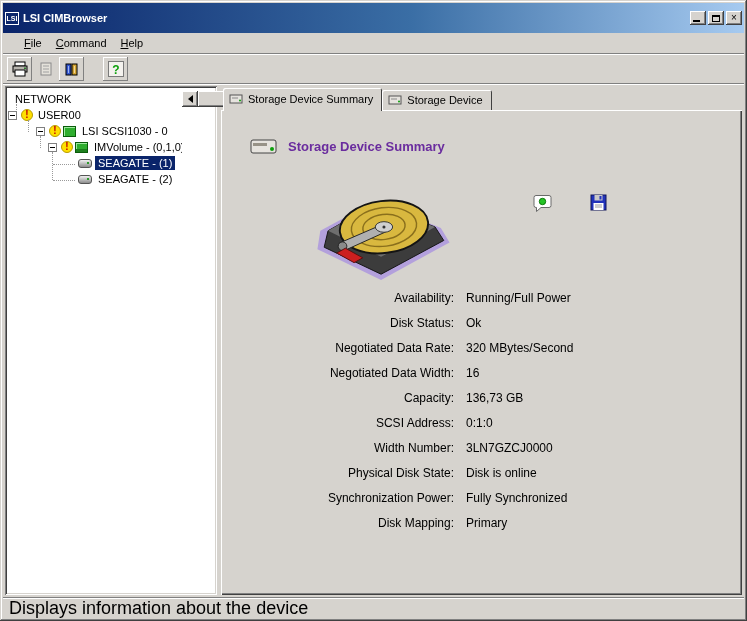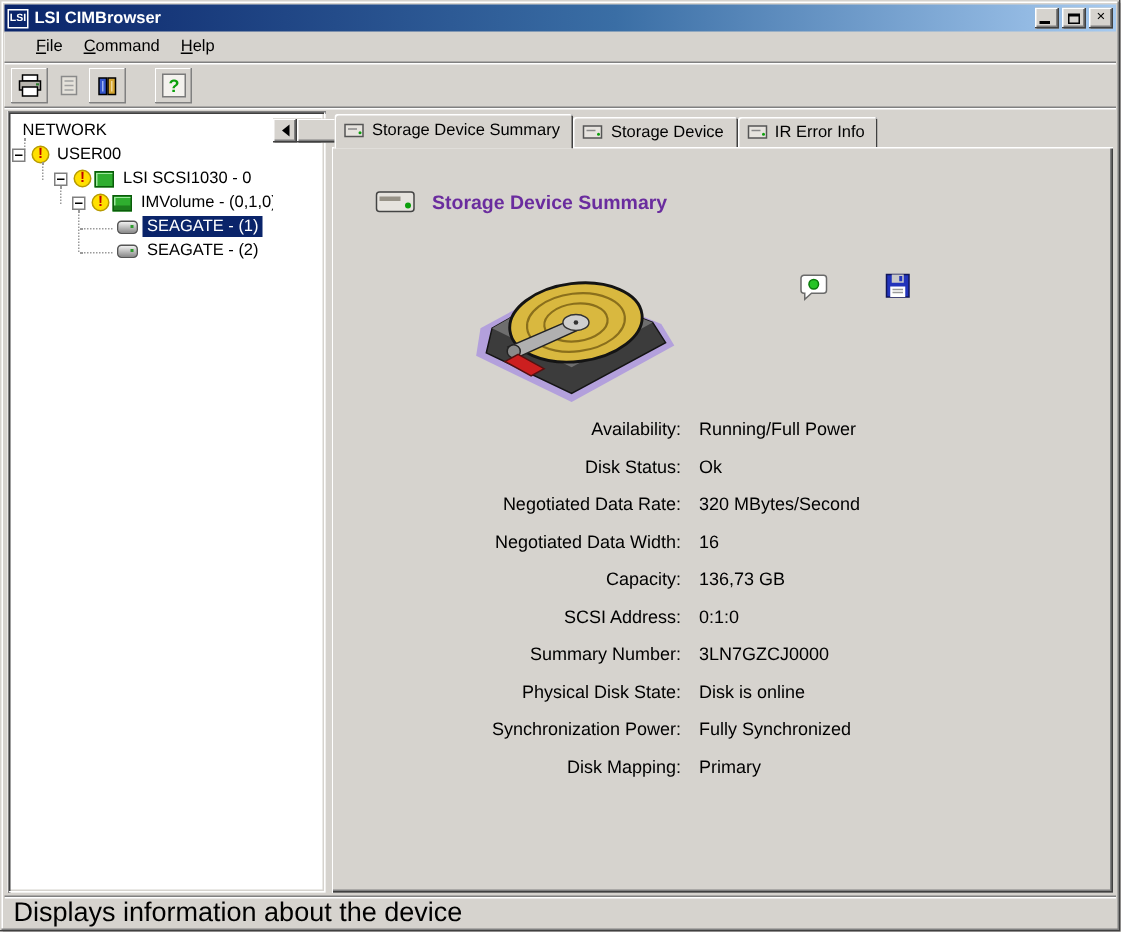--- a/index.html
+++ b/index.html
@@ -13,21 +13,21 @@
   .window {
     width: 747px; height: 621px;
     background: #d6d3ce;
     padding: 3px;
     box-shadow: inset -1px -1px 0 #404040, inset 1px 1px 0 #d6d3ce,
                 inset -2px -2px 0 #808080, inset 2px 2px 0 #ffffff;
     display: flex; flex-direction: column;
   }
   
   .titlebar {
-    height: 18px; flex: none;
+    height: 30px; flex: none;
     background: linear-gradient(90deg, #0a246a 0%, #3a6ea5 55%, #a6caf0 100%);
     display: flex; align-items: center;
     padding: 0 2px; color: #fff;
   }
   .title-icon {
     width: 14px; height: 13px; margin-right: 4px; flex: none;
     border: 1px solid #fff; color: #fff;
     font-size: 7px; font-weight: bold; letter-spacing: 0;
     display: flex; align-items: center; justify-content: center;
   }
@@ -291,30 +291,20 @@
         <div class="tab">
           <span class="tab-icon">
             <svg width="14" height="12">
                 <rect x="1" y="2" width="12" height="8" fill="#e6e3de" stroke="#555"></rect>
                 <line x1="3" y1="5" x2="9" y2="5" stroke="#888"></line>
                 <circle cx="11" cy="7.5" r="1" fill="#0ca00c"></circle>
               </svg>
           </span>
           <span>Storage Device</span>
         </div>
-        <div class="tab">
-          <span class="tab-icon">
-            <svg width="14" height="12">
-                <rect x="1" y="2" width="12" height="8" fill="#e6e3de" stroke="#555"></rect>
-                <line x1="3" y1="5" x2="9" y2="5" stroke="#888"></line>
-                <circle cx="11" cy="7.5" r="1" fill="#0ca00c"></circle>
-              </svg>
-          </span>
-          <span>IR Error Info</span>
-        </div>
       </div>
 
       <div class="tab-content">
 
         <div class="content-header">
           <svg width="30" height="20">
             <rect x="2" y="4" width="25" height="13" rx="2" fill="#e6e3de" stroke="#444"></rect>
             <rect x="4" y="7" width="14" height="3" fill="#979287"></rect>
             <circle cx="23" cy="13" r="2" fill="#0ca00c"></circle>
           </svg>
@@ -357,21 +347,21 @@
           <span class="field-label">Disk Status:</span>
           <span class="field-value">Ok</span>
           <span class="field-label">Negotiated Data Rate:</span>
           <span class="field-value">320 MBytes/Second</span>
           <span class="field-label">Negotiated Data Width:</span>
           <span class="field-value">16</span>
           <span class="field-label">Capacity:</span>
           <span class="field-value">136,73 GB</span>
           <span class="field-label">SCSI Address:</span>
           <span class="field-value">0:1:0</span>
-          <span class="field-label">Summary Number:</span>
+          <span class="field-label">Width Number:</span>
           <span class="field-value">3LN7GZCJ0000</span>
           <span class="field-label">Physical Disk State:</span>
           <span class="field-value">Disk is online</span>
           <span class="field-label">Synchronization Power:</span>
           <span class="field-value">Fully Synchronized</span>
           <span class="field-label">Disk Mapping:</span>
           <span class="field-value">Primary</span>
         </div>
 
       </div>

